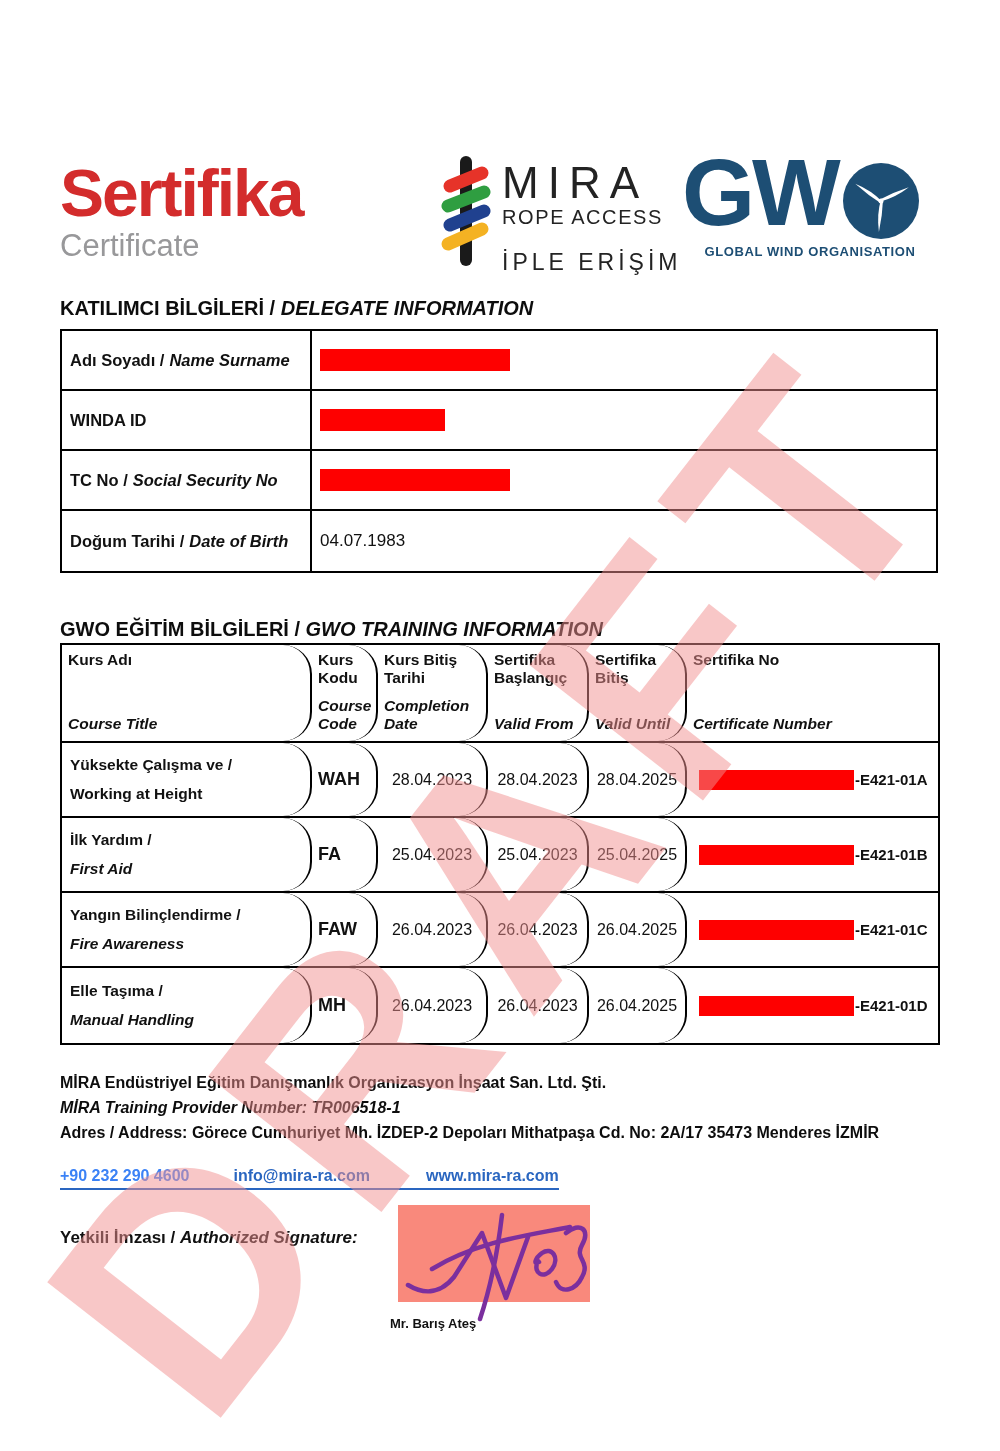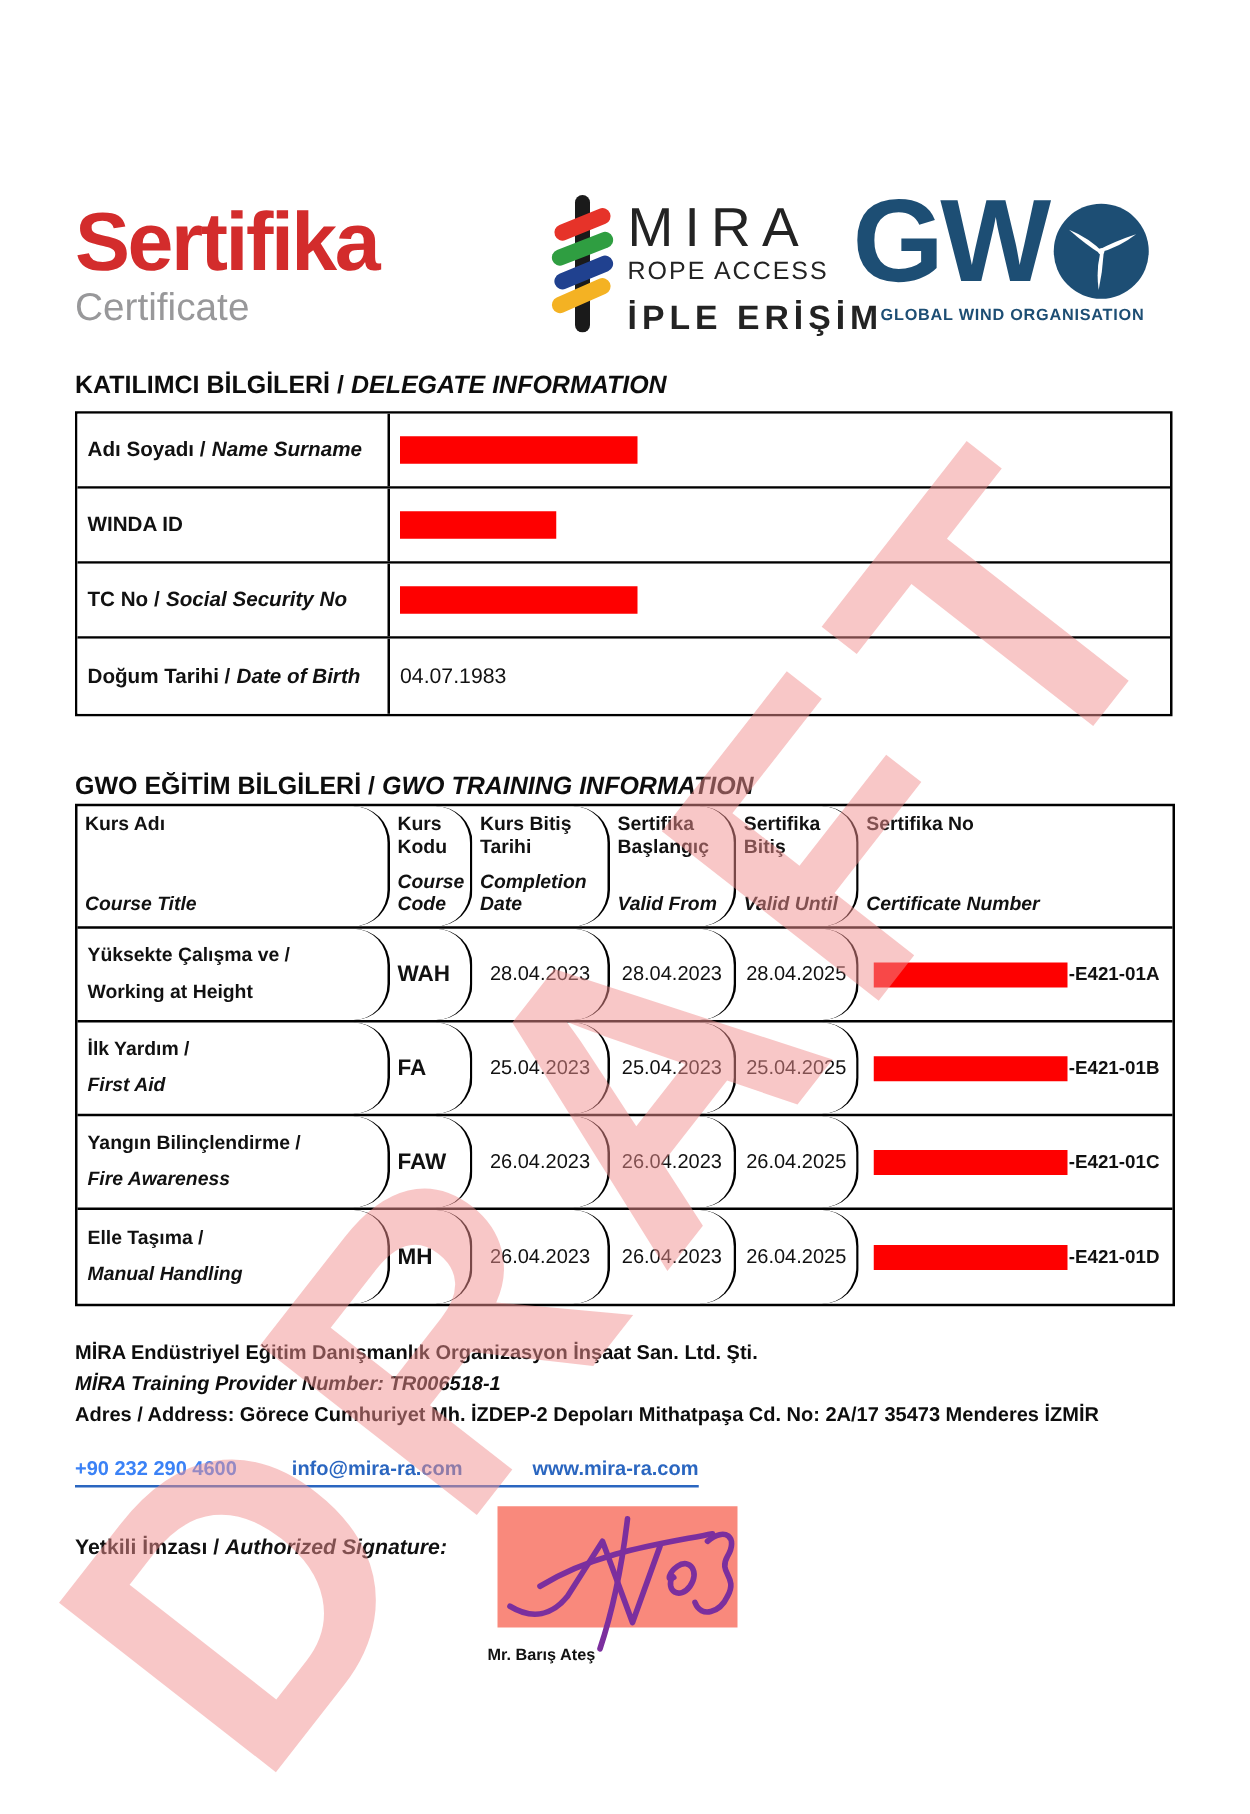--- a/index.html
+++ b/index.html
@@ -10,21 +10,21 @@
   
   .brand { position:absolute; left:60px; top:160px; }
   .brand-title { font-size:66px; font-weight:700; letter-spacing:-2px; color:#D32C2C; line-height:1.0; }
   .brand-sub { font-size:31px; font-weight:500; color:#98989A; letter-spacing:0px; margin-top:2px; }
 
   .mira { position:absolute; left:438px; top:156px; display:flex; }
   .mira-icon { width:54px; height:110px; }
   .mira-text { margin-left:10px; padding-top:5px; color:#232323; }
   .mira-name { font-size:44px; font-weight:400; letter-spacing:9px; line-height:1.0; }
   .mira-sub1 { font-size:20px; font-weight:400; letter-spacing:1.6px; margin-top:1px; }
-  .mira-sub2 { font-size:27px; font-weight:700; letter-spacing:4px; margin-top:10px; }
+  .mira-sub2 { font-size:23px; font-weight:400; letter-spacing:4px; margin-top:20px; }
 
   .gwo { position:absolute; left:682px; top:148px; width:256px; }
   .gwo-row { display:flex; align-items:flex-start; }
   .gwo-gw { font-size:94px; font-weight:700; color:#1D4E74; letter-spacing:-3px; line-height:0.95; }
   .gwo-circle { margin-left:3px; margin-top:13px; }
   .gwo-caption { font-size:13px; font-weight:700; color:#1D4E74; letter-spacing:0.6px; text-align:center; margin-top:3px; white-space:nowrap; }
 
   
   .sec-title { position:absolute; left:60px; font-size:20px; font-weight:700; color:#0d0d0d; }
   .sec-title .it { font-style:italic; }

